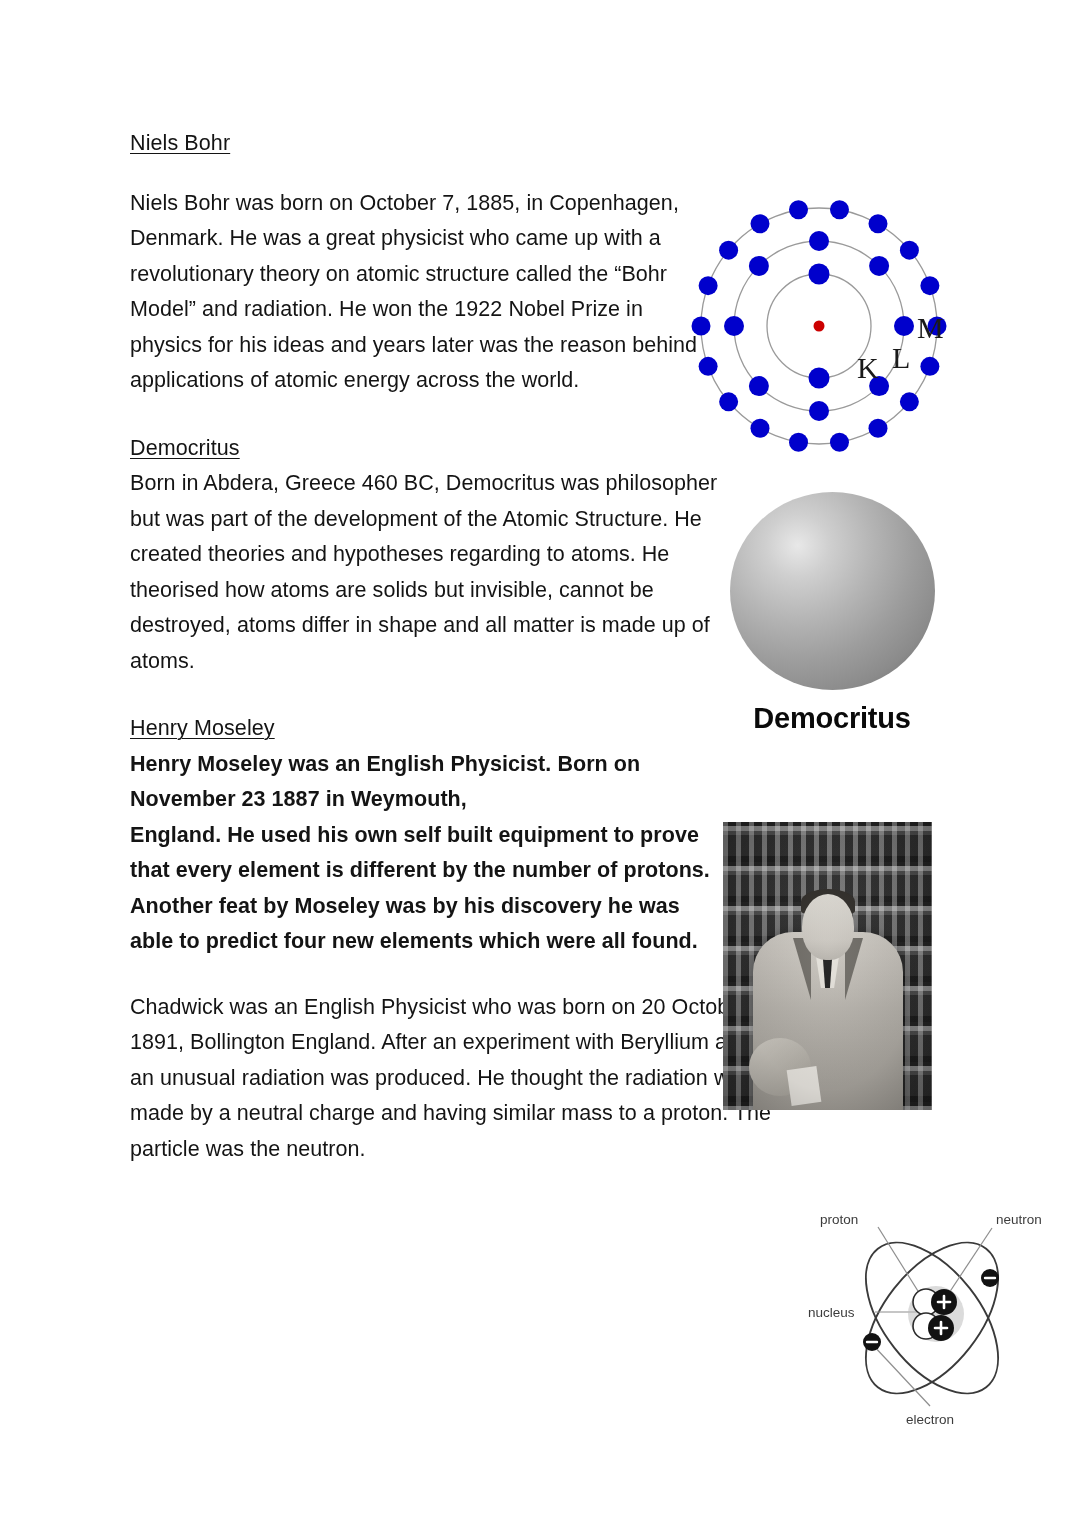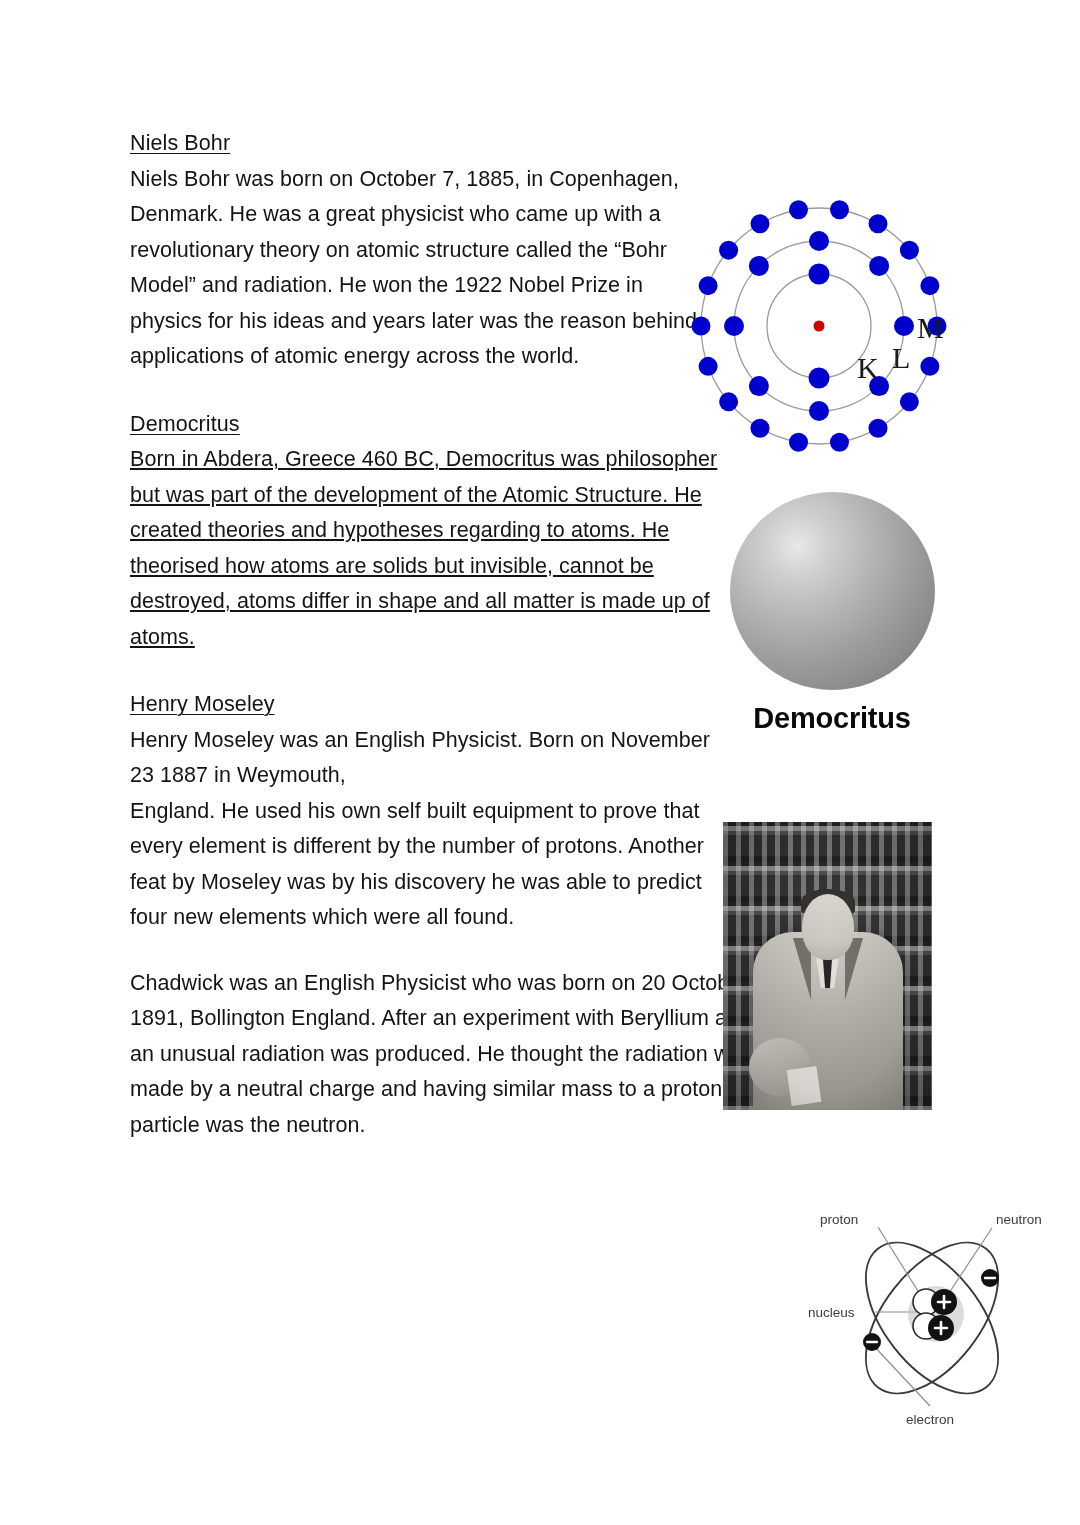--- a/index.html
+++ b/index.html
@@ -48,23 +48,23 @@
   .sec-body {
     font-size: 21.5px;
     line-height: 35.5px;
     font-weight: 400;
     margin: 0;
     letter-spacing: 0.05px;
     white-space: pre-line;
   }
 
   
-  .sec-bohr .sec-body      { width: 570px; }
-  .sec-democritus .sec-body{ width: 600px; text-decoration: underline; }
-  .sec-moseley .sec-body   { width: 580px; }
+  .sec-bohr .sec-body      { width: 570px; margin-top: 24px; }
+  .sec-democritus .sec-body{ width: 600px; }
+  .sec-moseley .sec-body   { width: 580px; font-weight: bold; }
   .sec-chadwick .sec-body  { width: 672px; }
 
   .sec-bohr       { margin-bottom: 32px; }
   .sec-democritus { margin-bottom: 32px; }
   .sec-moseley    { margin-bottom: 30px; }
 
   
   .figure { position: absolute; }
 
   #fig-bohr       { left: 686px; top: 192px;  width: 266px; height: 268px; }

